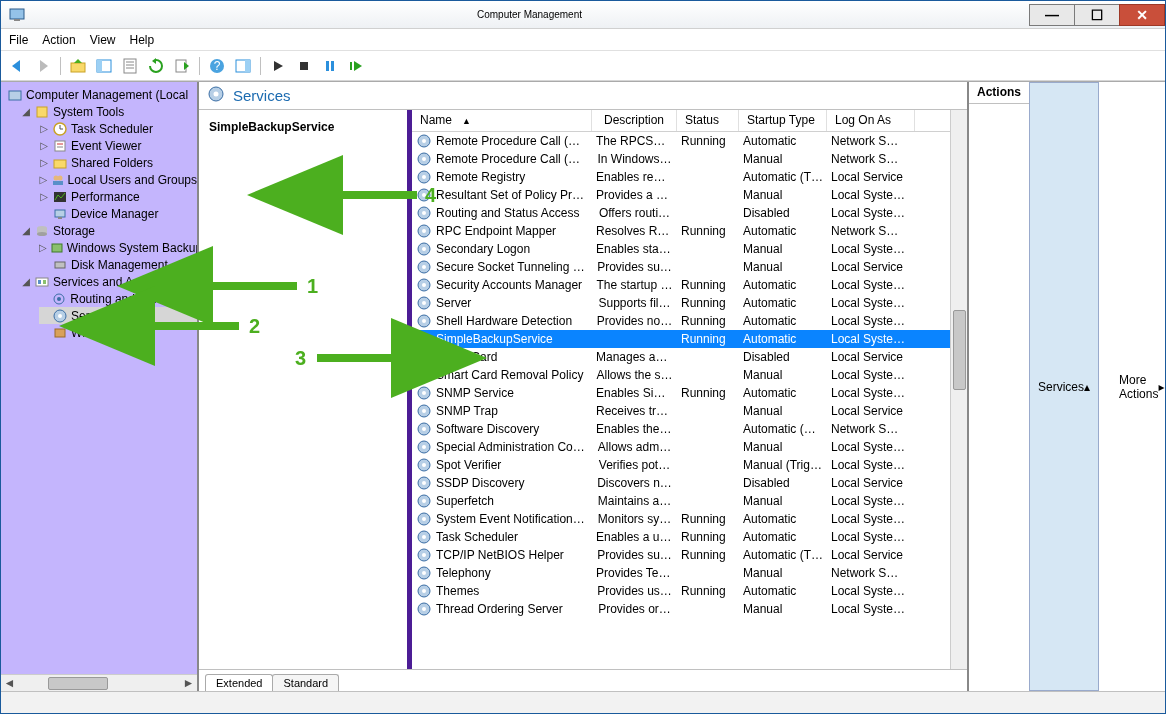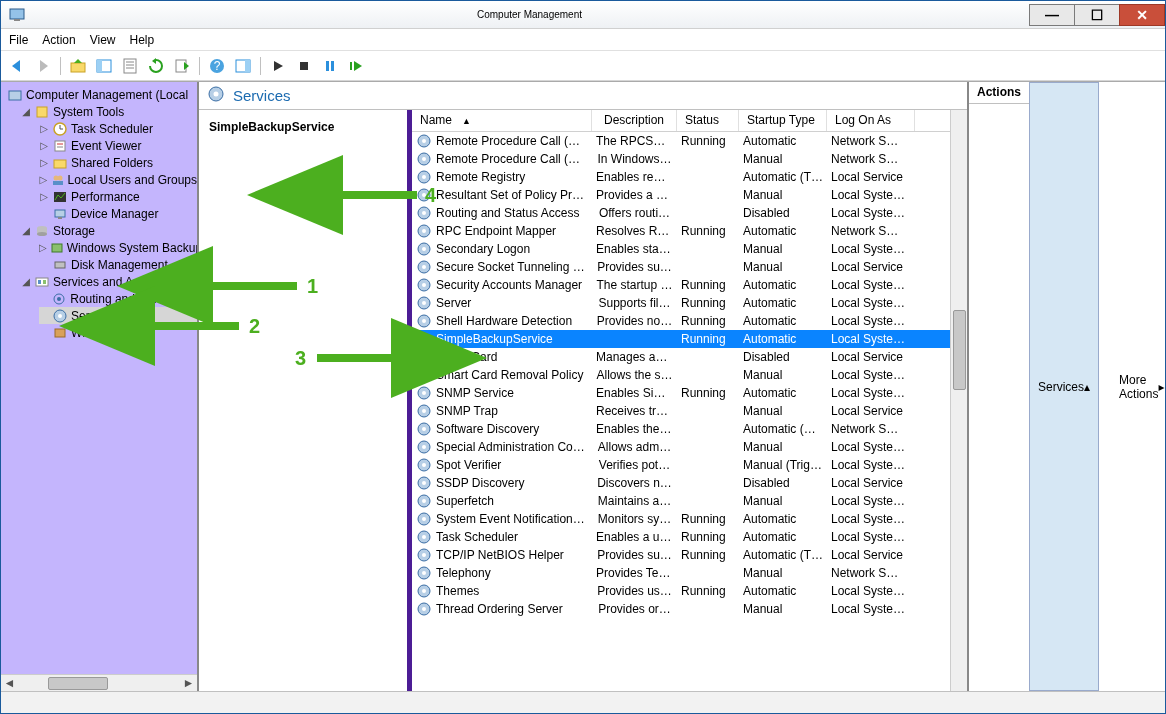--- a/index.html
+++ b/index.html
@@ -702,20 +702,24 @@
               <span class="cell c-stat"></span>
               <span class="cell c-start">Manual</span>
               <span class="cell c-log">Local Syste…</span>
             </div>
           </div>
         <div class="vscroll">
             <div class="thumb"></div>
           </div>
       </div>
     </div>
+    <div class="tabs">
+      <div class="tab active">Extended</div>
+      <div class="tab">Standard</div>
+    </div>
   </div>
 
   <div class="rightpane">
     <div class="rhead">Actions</div>
     <div class="rsection">
         <span>Services</span>
         <span>▴</span>
       </div>
     <div class="ritem">
         <span>More Actions</span>

